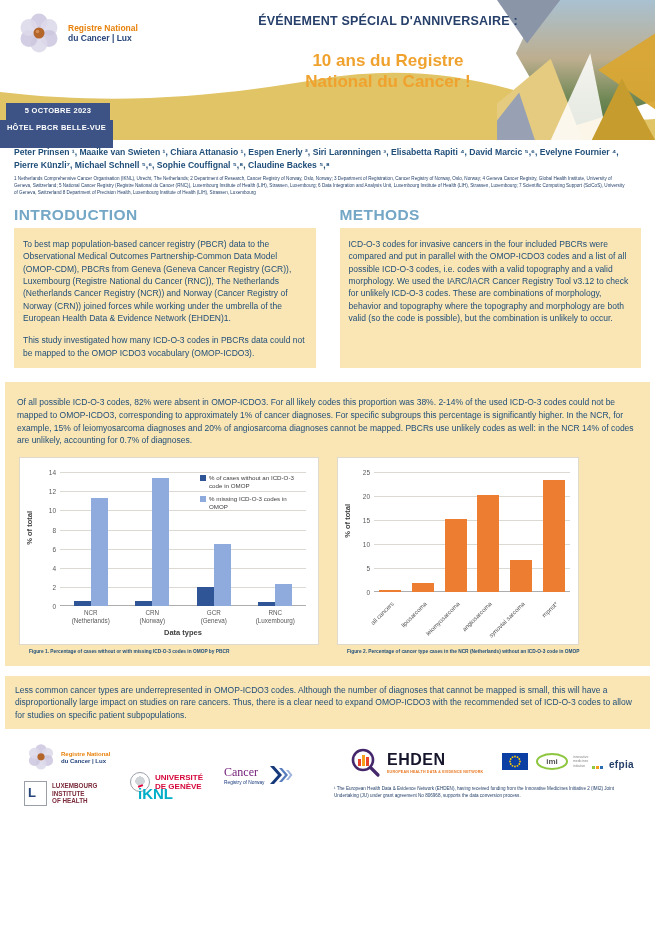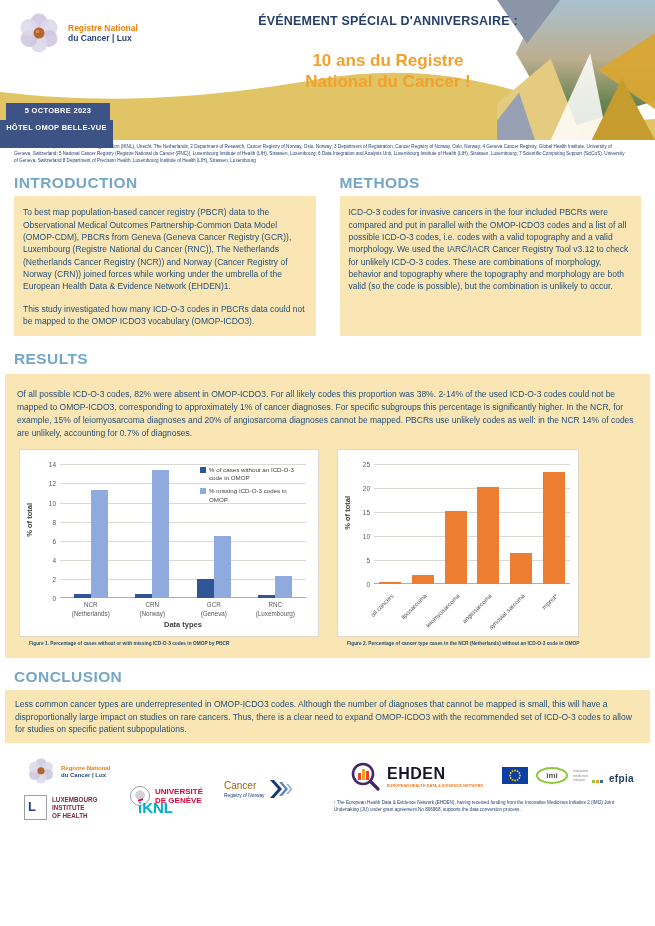--- a/index.html
+++ b/index.html
@@ -68,21 +68,21 @@
   
   .footer { position:relative; height:80px; margin-top:8px; background:#fff; }
   .flogo { position:absolute; display:flex; align-items:center; gap:5px; }
   .unige-text { font-size:8px; font-weight:bold; color:#D6083B; line-height:1.15; white-space:pre-line; }
   .seal { width:20px; height:20px; border-radius:50%; border:1.5px solid #9AA0A6; background:radial-gradient(circle at 50% 45%, #CFD4D8 0 35%, #fff 36%); }
   .lih-mark { position:relative; width:23px; height:25px; border:1.6px solid #9BA0A8; background:#fff; }
   .lih-mark .l { position:absolute; left:3px; top:3px; font-size:13px; font-weight:bold; color:#27457C; }
   .lih-text { font-size:6.3px; font-weight:bold; color:#7A2A3A; line-height:1.25; white-space:pre-line; }
   .iknl-word { position:relative; font-size:15px; font-weight:bold; color:#00AEC7; }
   .iknl-word::after { content:''; position:absolute; left:0; top:0; width:5px; height:2px; background:#E4003A; transform:rotate(-20deg); }
-  .crn-name { font-size:10px; color:#a16207; line-height:1; }
+  .crn-name { font-size:12px; color:#701a75; line-height:1;font-family:Liberation Serif, serif; }
   .crn-sub { font-size:4.8px; color:#16397B; margin-top:2px; }
   .ehden-word { font-size:16px; font-weight:bold; color:#15152B; line-height:1; letter-spacing:.5px; }
   .ehden-sub { font-size:3.6px; font-weight:bold; color:#E87722; letter-spacing:.2px; margin-top:2px; }
   .imi-oval { width:32px; height:17px; border:2px solid #8DC63F; border-radius:50%; display:flex; align-items:center; justify-content:center; font-size:8px; font-weight:bold; color:#555; }
   .imi-sub { font-size:3.4px; color:#8A8A8A; line-height:1.3; white-space:pre-line; }
   .efpia-word { font-size:10px; font-weight:bold; color:#243E68; letter-spacing:.3px; }
   .efpia-px { display:inline-block; width:3px; height:3px; margin-right:1px; }
   .footnote { position:absolute; left:334px; top:48px; width:306px; font-size:4.6px; color:#27436B; line-height:1.55; }
 </style>
 </head>
@@ -112,53 +112,53 @@
       </div>
     </div>
 
     <div class="event-block">
       <div class="event-title">ÉVÉNEMENT SPÉCIAL D'ANNIVERSAIRE :</div>
       <div class="event-subtitle">10 ans du Registre
 National du Cancer !</div>
     </div>
 
     <div class="badge badge-date">5 OCTOBRE 2023</div>
-    <div class="badge badge-venue">HÔTEL OMOP BELLE-VUE</div>
+    <div class="badge badge-venue">HÔTEL PBCR BELLE-VUE</div>
 
     <div class="collage">
       <div class="tri" style="clip-path:polygon(28% 0,100% 0,100% 72%,40% 93%,12% 38%); background:linear-gradient(180deg,#A9C1D1 0%,#BDAE8F 42%,#6C8653 72%,#49663C 100%);"></div>
       <div class="tri" style="clip-path:polygon(0 0,40% 0,19% 31%); background:#8B95A8;"></div>
       <div class="tri" style="clip-path:polygon(100% 24%,100% 78%,64% 50%); background:#D9A733; opacity:.95;"></div>
       <div class="tri" style="clip-path:polygon(0 74%,34% 42%,54% 100%,0 100%); background:#E5CB80;"></div>
       <div class="tri" style="clip-path:polygon(34% 100%,59% 38%,70% 100%); background:rgba(255,255,255,.85);"></div>
       <div class="tri" style="clip-path:polygon(60% 100%,79% 56%,100% 100%); background:#C69C2E;"></div>
       <div class="tri" style="clip-path:polygon(0 86%,14% 66%,24% 100%,0 100%); background:#98A0B4;"></div>
     </div>
   </div>
 
+  <div class="authors">Peter Prinsen ¹, Maaike van Swieten ¹, Chiara Attanasio ¹, Espen Enerly ², Siri Larønningen ³, Elisabetta Rapiti ⁴, David Marcic ⁵,⁶, Evelyne Fournier ⁴, Pierre Künzli⁷, Michael Schnell ⁵,⁶, Sophie Couffignal ⁵,⁸, Claudine Backes ⁵,⁸</div>
   <div class="affiliations">1 Netherlands Comprehensive Cancer Organisation (IKNL), Utrecht, The Netherlands; 2 Department of Research, Cancer Registry of Norway, Oslo, Norway; 3 Department of Registration, Cancer Registry of Norway, Oslo, Norway; 4 Geneva Cancer Registry, Global Health Institute, University of Geneva, Switzerland; 5 National Cancer Registry (Registre National du Cancer (RNC)), Luxembourg Institute of Health (LIH), Strassen, Luxembourg; 6 Data Integration and Analysis Unit, Luxembourg Institute of Health (LIH), Strassen, Luxembourg; 7 Scientific Computing Support (SciCoS), University of Geneva, Switzerland 8 Department of Precision Health, Luxembourg Institute of Health (LIH), Strassen, Luxembourg</div>
 
   <div class="two-col">
     <div class="col">
       <h2 class="sec">INTRODUCTION</h2>
       <div class="cream-box">
         <p>To best map population-based cancer registry (PBCR) data to the Observational Medical Outcomes Partnership-Common Data Model (OMOP-CDM), PBCRs from Geneva (Geneva Cancer Registry (GCR)), Luxembourg (Registre National du Cancer (RNC)), The Netherlands (Netherlands Cancer Registry (NCR)) and Norway (Cancer Registry of Norway (CRN)) joined forces while working under the umbrella of the European Health Data &amp; Evidence Network (EHDEN)1.</p>
         <p>This study investigated how many ICD-O-3 codes in PBCRs data could not be mapped to the OMOP ICDO3 vocabulary (OMOP-ICDO3).</p>
       </div>
     </div>
     <div class="col">
       <h2 class="sec">METHODS</h2>
       <div class="cream-box">
         <p>ICD-O-3 codes for invasive cancers in the four included PBCRs were compared and put in parallel with the OMOP-ICDO3 codes and a list of all possible ICD-O-3 codes, i.e. codes with a valid topography and a valid morphology. We used the IARC/IACR Cancer Registry Tool v3.12 to check for unlikely ICD-O-3 codes. These are combinations of morphology, behavior and topography where the topography and morphology are both valid (so the code is possible), but the combination is unlikely to occur.</p>
       </div>
     </div>
   </div>
 
   <div class="results-sec">
-    <h2 class="sec">RESULTS</h2>
     <div class="results-panel cream-box">
       <p class="results-body">Of all possible ICD-O-3 codes, 82% were absent in OMOP-ICDO3. For all likely codes this proportion was 38%.  2-14% of the used ICD-O-3 codes could not be mapped to OMOP-ICDO3, corresponding to approximately 1% of cancer diagnoses. For specific subgroups this percentage is significantly higher. In the NCR, for example, 15% of leiomyosarcoma diagnoses and 20% of angiosarcoma diagnoses cannot be mapped. PBCRs use unlikely codes as well: in the NCR 14% of codes are unlikely, accounting for 0.7% of diagnoses.</p>
       <div class="charts-row">
         <div class="figure">
           <div class="chart-card" id="chart1">
               <div class="plot" style="left: 40px; top: 14px; width: 246px; height: 134px;">
                 <div class="ytick" style="top: 130px;">0</div>
                 <div class="gridline" style="top: 114.857px;"></div>
                 <div class="ytick" style="top: 110.857px;">2</div>
                 <div class="gridline" style="top: 95.7143px;"></div>
@@ -244,21 +244,20 @@
               <div class="xlab-rot" style="left: 137.667px; top: 142px;">mpnst*</div>
               <div class="ylab" style="left: 5px; top: 46px;">% of total</div>
             </div>
           <div class="caption">Figure 2. Percentage of cancer type cases in the NCR (Netherlands) without an ICD-O-3 code in OMOP</div>
         </div>
       </div>
     </div>
   </div>
 
   <div class="conclusion-sec">
-    <h2 class="sec">CONCLUSION</h2>
     <div class="cream-box conclusion-box">
       <p>Less common cancer types are underrepresented in OMOP-ICDO3 codes. Although the number of diagnoses that cannot be mapped is small, this will have a disproportionally large impact on studies on rare cancers. Thus, there is a clear need to expand OMOP-ICDO3 with the recommended set of ICD-O-3 codes to allow for studies on specific patient subpopulations.</p>
     </div>
   </div>
 
   <div class="footer">
 
     <div class="flogo" style="left:26px; top:6px;">
       <svg width="30" height="29" viewBox="0 0 46 44">
         <circle cx="23" cy="10" r="8.5" fill="#CBC6DE" opacity=".85"></circle>

